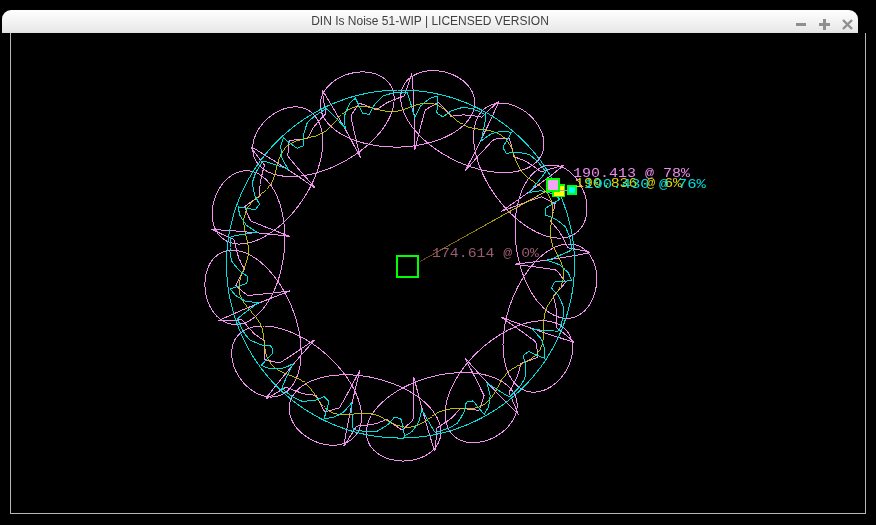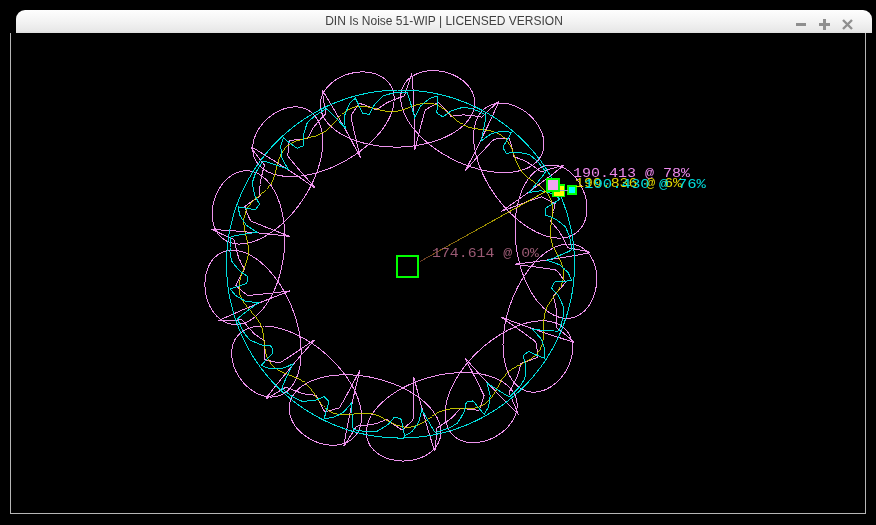--- a/index.html
+++ b/index.html
@@ -1,18 +1,18 @@
 <!DOCTYPE html>
 <html><head>
 <meta charset="utf-8">
 <style>
   html,body { margin:0; padding:0; background:#000; width:876px; height:525px; overflow:hidden; }
   * { box-sizing: border-box; }
   #titlebar {
-    position:absolute; left:16px; top:10px; width:856px; height:23px;
+    position:absolute; left:2px; top:10px; width:856px; height:23px;
     border-radius:9px 9px 0 0;
     background:linear-gradient(#fefefe 0%, #f3f3f3 50%, #e8e8e8 90%, #dedede 100%);
     font-family:"Liberation Sans", sans-serif; font-size:12px; color:#3f3f3f;
     text-align:center; line-height:23px;
   }
   #canvas {
     position:absolute; left:10px; top:33px; width:856px; height:481px;
     background:#000;
     border-left:1px solid #b6b6b6; border-right:1px solid #b6b6b6; border-bottom:1px solid #b6b6b6;
   }

